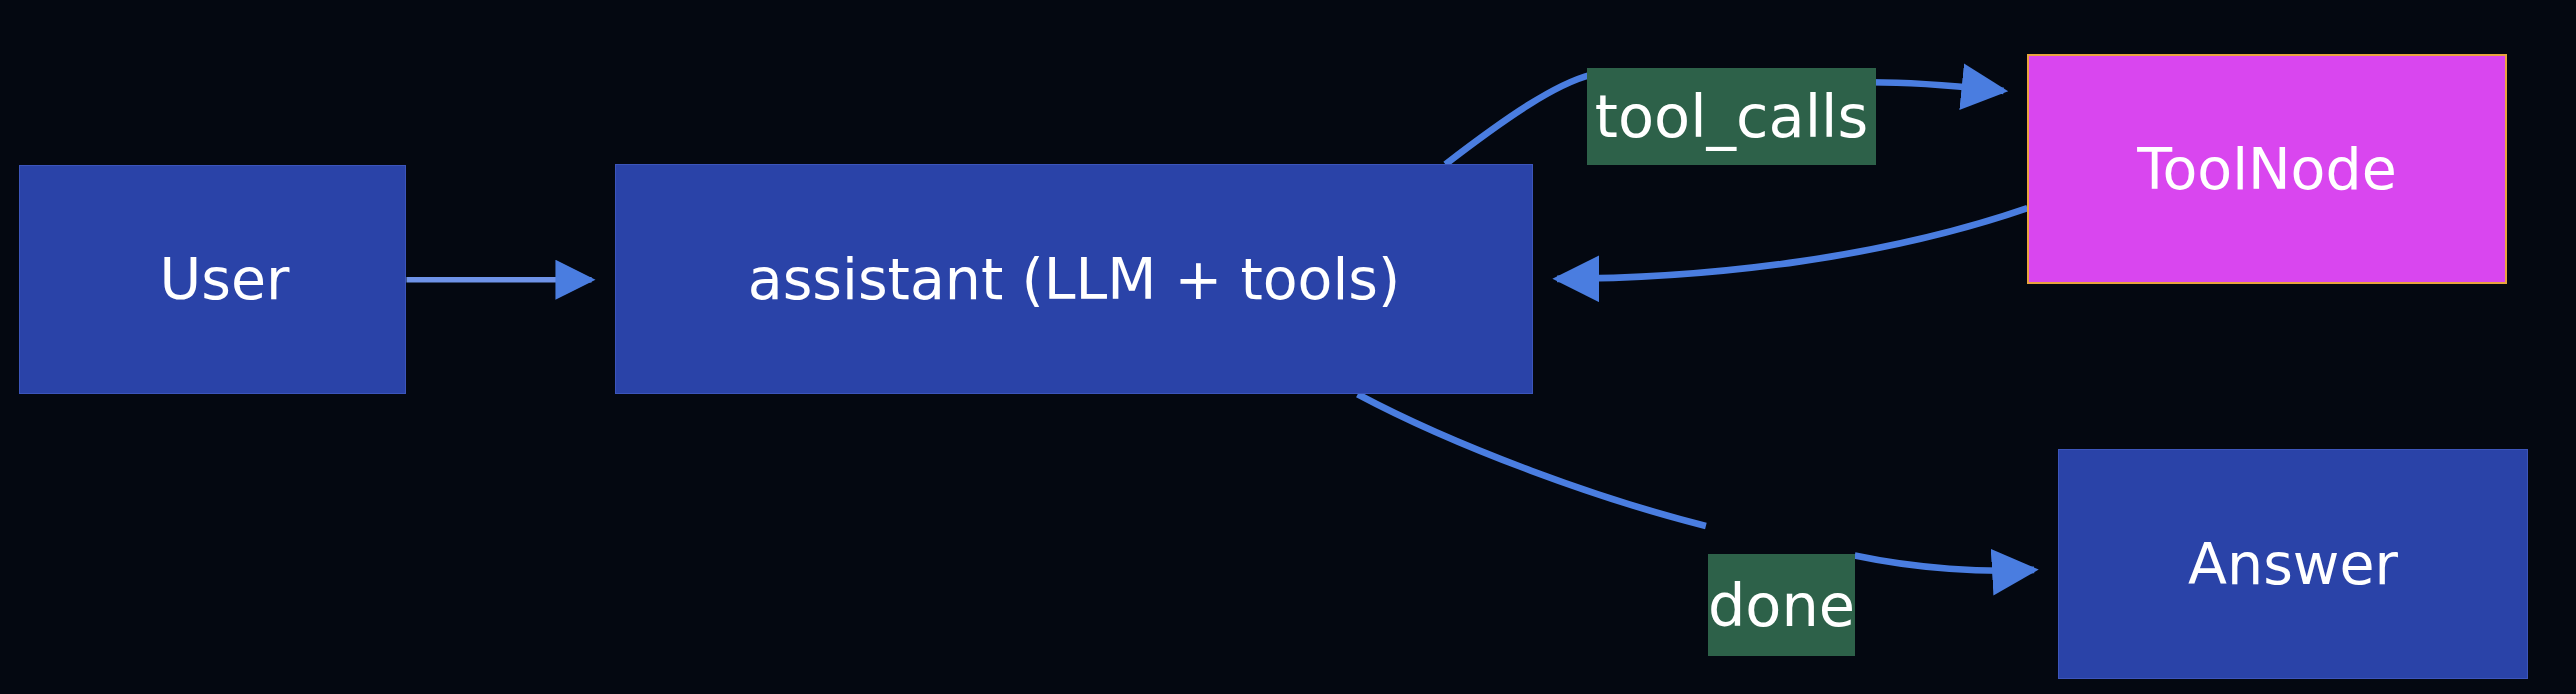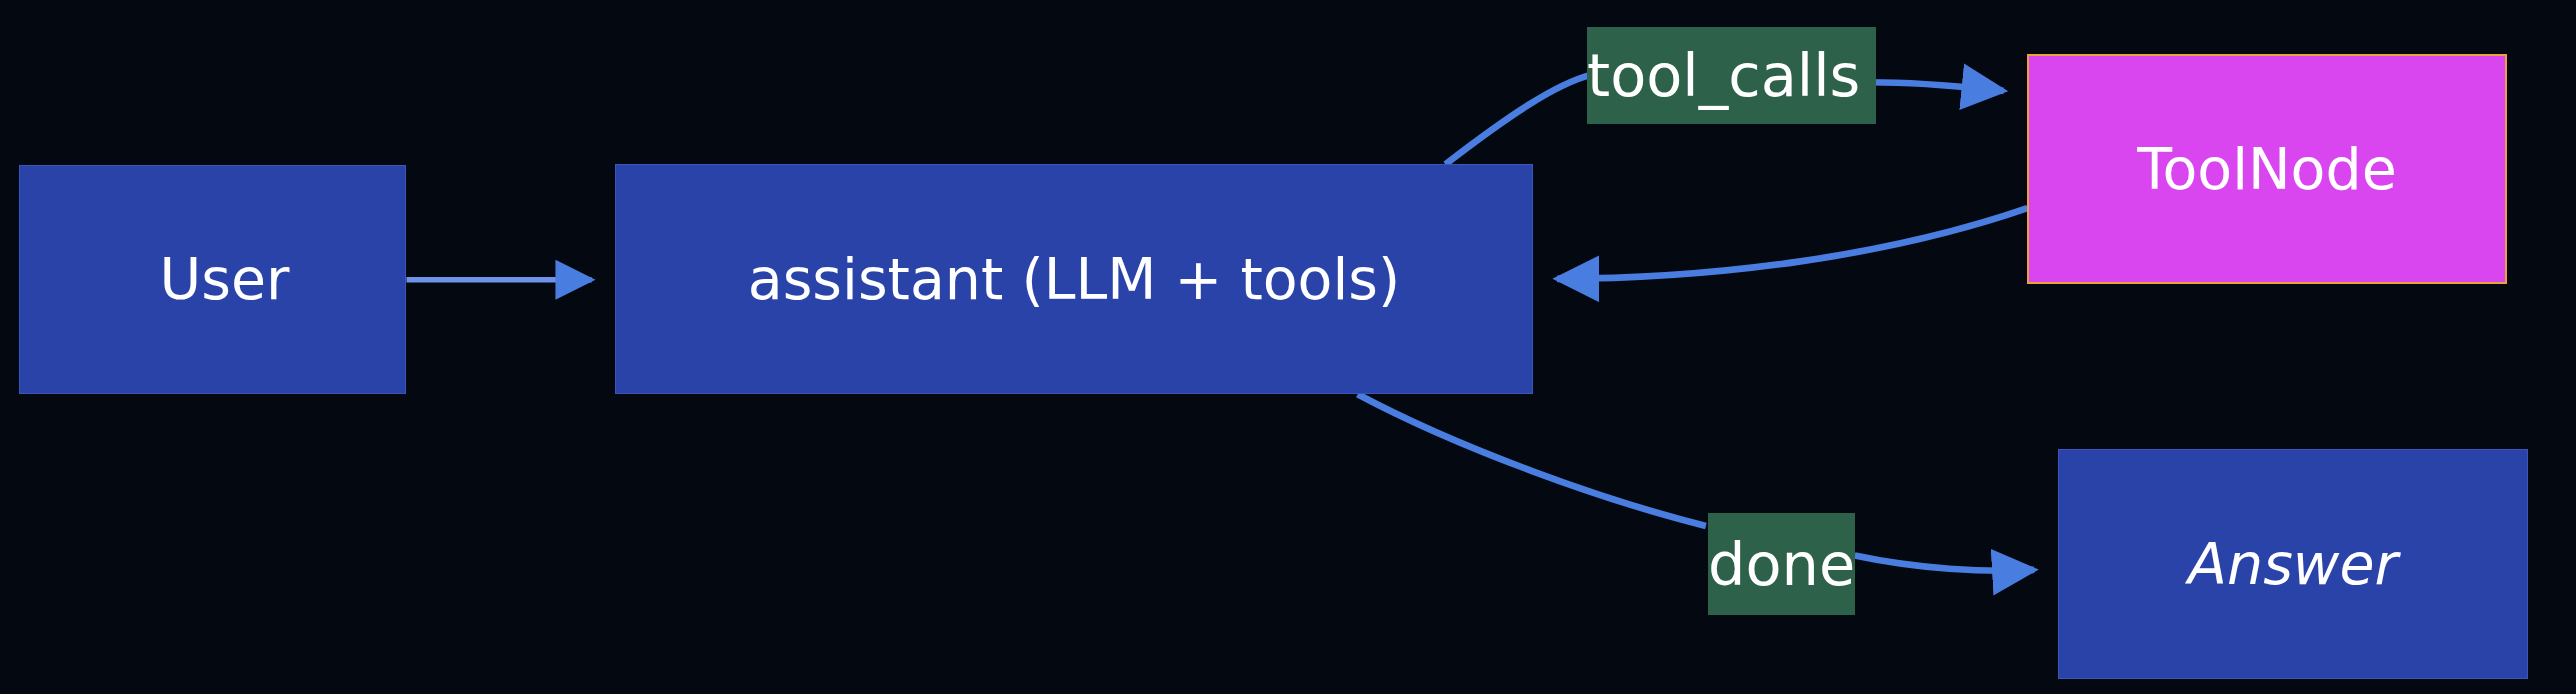--- a/index.html
+++ b/index.html
@@ -41,29 +41,31 @@
   .node-brown {
     background: #d946ef;
     border: 2.9px solid #e9a33e;
     margin-top: 41px;
   }
   .edge-label {
     position: absolute;
     box-sizing: border-box;
     display: flex;
     align-items: center;
+    justify-content: center;
     background: #2d6149;
     color: #ffffff;
     white-space: nowrap;
     line-height: 1.0;
+    margin-top: 41px;
   }
   #n-user      { left: 19px;   top: 165px; width: 387px; height: 229px; font-size: 57px; padding-left: 24px; }
   #n-assistant { left: 615px;  top: 164px; width: 918px; height: 230px; font-size: 57px; text-align: center; }
   #n-toolnode  { left: 2027px; top: 13.4px;  width: 480px; height: 230px; font-size: 57px; }
-  #n-answer    { left: 2058px; top: 449px; width: 470px; height: 230px; font-size: 57px; font-style: italic; }
+  #n-answer    { left: 2058px; top: 449px; width: 470px; height: 230px; font-size: 57px; }
   #l-toolcalls { left: 1587px; top: 27px;  width: 289px; height: 97px; font-size: 59px; }
   #l-done      { left: 1708px; top: 513px; width: 147px; height: 102px; font-size: 59px; }
 </style>
 </head>
 <body>
 
 <div id="stage">
 
   <svg id="edges" viewBox="0 0 2700 728" width="2576" height="695" xmlns="http://www.w3.org/2000/svg">
     <defs>

